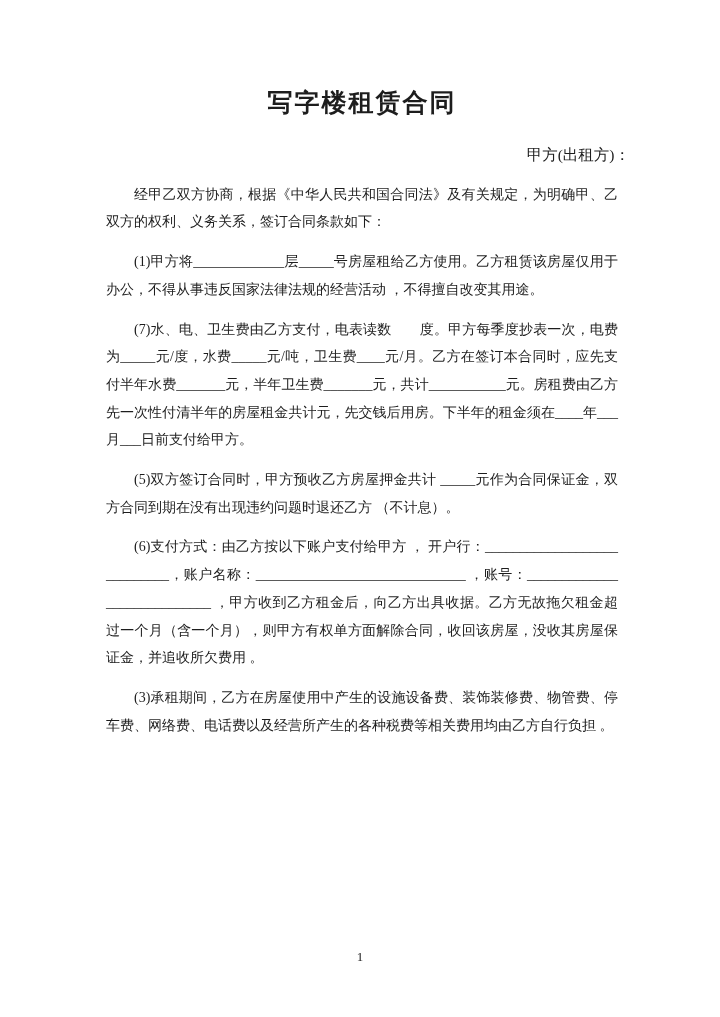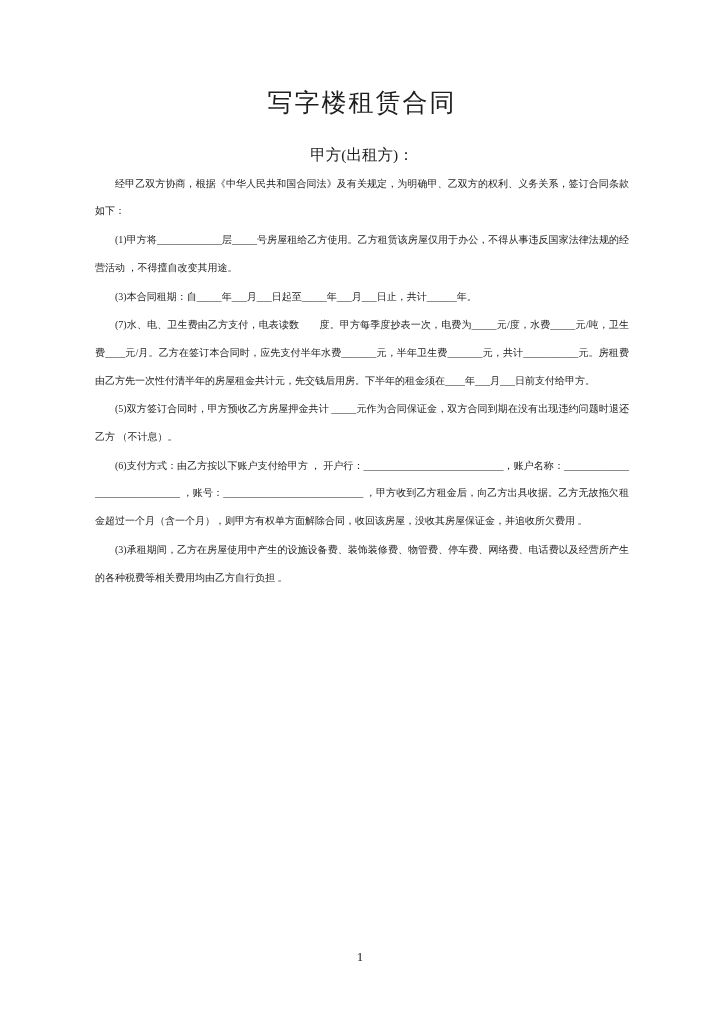--- a/index.html
+++ b/index.html
@@ -19,33 +19,33 @@
   .content {
     position: absolute;
     left: 94px;
     top: 86px;
     width: 536px;
   }
   .doc-title {
     margin: 0 0 21px 0;
     font-size: 25px;
     line-height: 34px;
-    font-weight: 400;
+    font-weight: 700;
     text-align: center;
     letter-spacing: 2px;
   }
   .party-line {
     margin: 0;
     font-size: 15.5px;
     line-height: 27.7px;
-    text-align: center;
+    text-align: right;
   }
   .para {
-    margin: 1px;
-    font-size: 10px;
+    margin: 12px;
+    font-size: 14px;
     line-height: 27.7px;
     text-align: justify;
     text-justify: inter-character;
     word-break: break-all;
     overflow-wrap: anywhere;
     text-indent: 2em;
   }
   .page-number {
     position: absolute;
     bottom: 52px;
@@ -59,20 +59,19 @@
 </style>
 </head>
 <body>
 
 <div class="page">
   <div class="content">
     <h1 class="doc-title">写字楼租赁合同</h1>
     <p class="party-line">甲方(出租方)：</p>
     <p class="para">经甲乙双方协商，根据《中华人民共和国合同法》及有关规定，为明确甲、乙双方的权利、义务关系，签订合同条款如下：</p>
     <p class="para">(1)甲方将_____________层_____号房屋租给乙方使用。乙方租赁该房屋仅用于办公，不得从事违反国家法律法规的经营活动 ，不得擅自改变其用途。</p>
-    <p class="para">(3)本合同租期：自_____年___月___日起至_____年___月___日止，共计______年。</p>
     <p class="para">(7)水、电、卫生费由乙方支付，电表读数　　度。甲方每季度抄表一次，电费为_____元/度，水费_____元/吨，卫生费____元/月。乙方在签订本合同时，应先支付半年水费_______元，半年卫生费_______元，共计___________元。房租费由乙方先一次性付清半年的房屋租金共计元，先交钱后用房。下半年的租金须在____年___月___日前支付给甲方。</p>
     <p class="para">(5)双方签订合同时，甲方预收乙方房屋押金共计 _____元作为合同保证金，双方合同到期在没有出现违约问题时退还乙方 （不计息）。</p>
     <p class="para">(6)支付方式：由乙方按以下账户支付给甲方 ， 开户行：____________________________，账户名称：______________________________ ，账号：____________________________ ，甲方收到乙方租金后，向乙方出具收据。乙方无故拖欠租金超过一个月（含一个月），则甲方有权单方面解除合同，收回该房屋，没收其房屋保证金，并追收所欠费用 。</p>
     <p class="para">(3)承租期间，乙方在房屋使用中产生的设施设备费、装饰装修费、物管费、停车费、网络费、电话费以及经营所产生的各种税费等相关费用均由乙方自行负担 。</p>
   </div>
   <div class="page-number">1</div>
 </div>
 
 </body></html>

